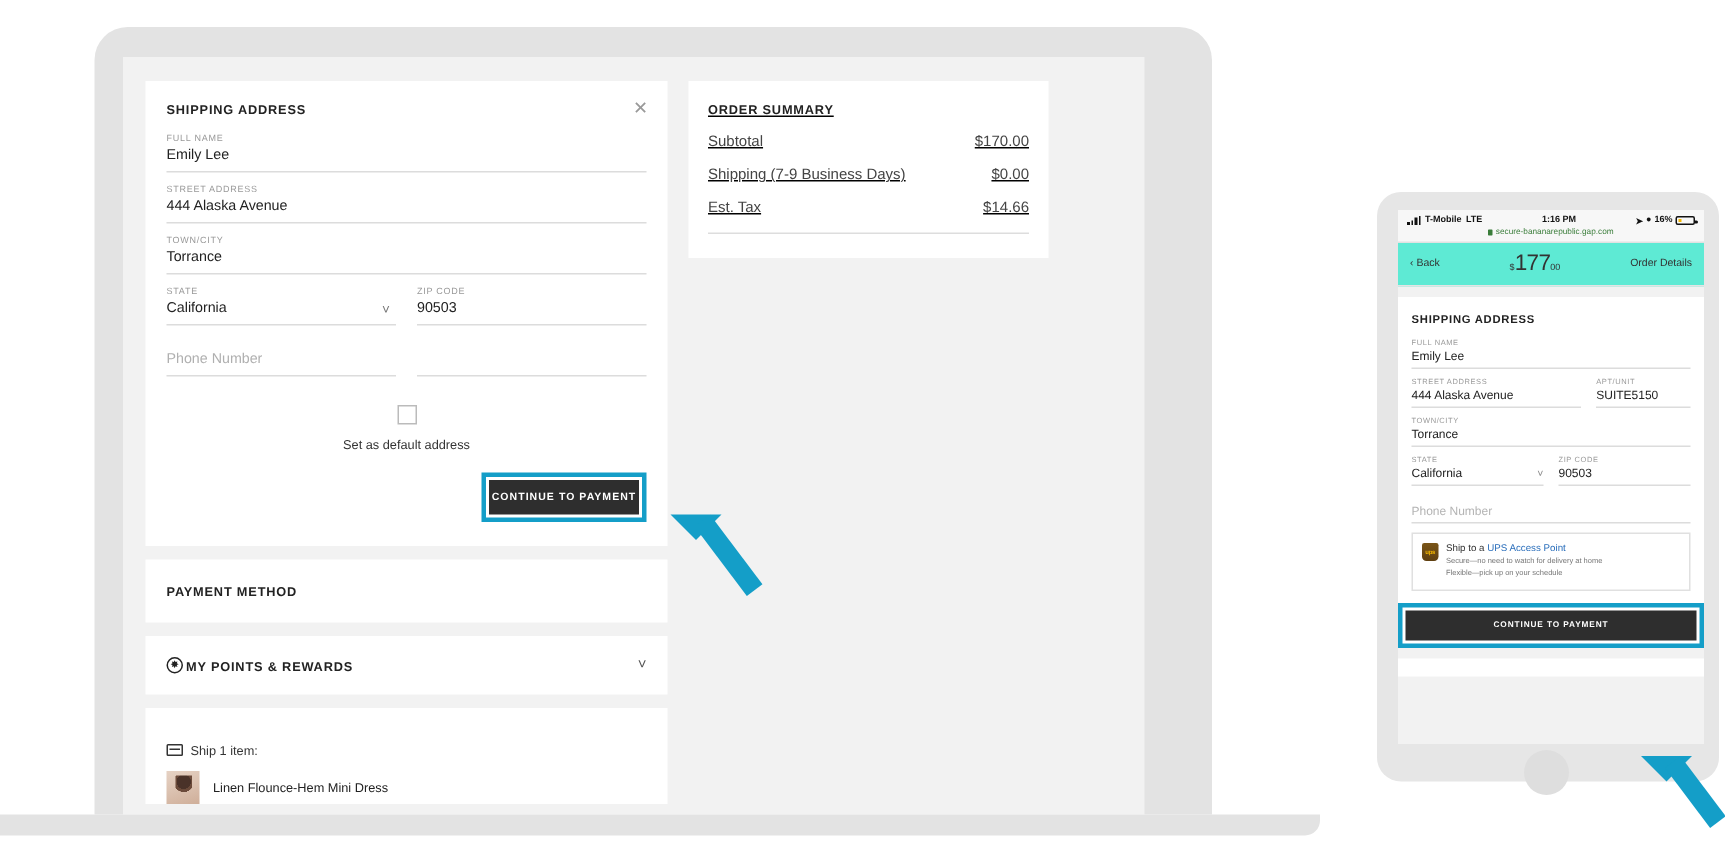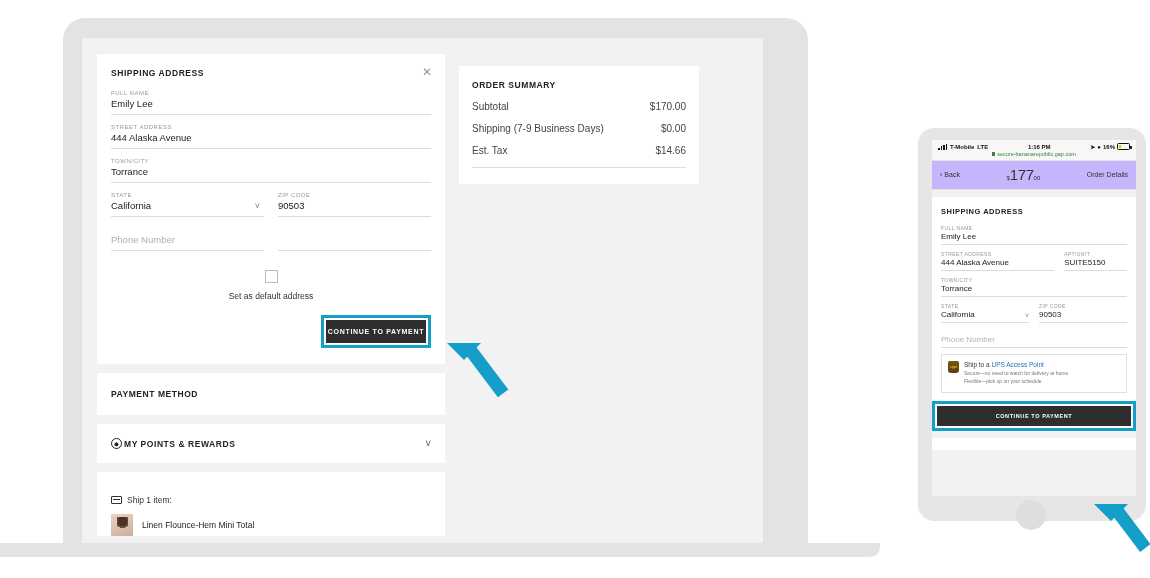--- a/index.html
+++ b/index.html
@@ -27,21 +27,21 @@
   .laptop-screen {
     position: absolute; left: 82px; top: 38px;
     width: 681px; height: 505px;
     background: #f2f2f2;
     overflow: hidden;
   }
 
   
   .d-cols { position: absolute; left: 15px; top: 16px; width: 652px; }
   .d-left { position: absolute; left: 0; top: 0; width: 348px; }
-  .d-right { position: absolute; left: 362px; top: 12px; width: 240px; }
+  .d-right { position: absolute; left: 362px; top: 0; width: 240px; text-decoration: underline; }
 
   .card { background: #ffffff; }
   .card + .card { margin-top: 9px; }
 
   .d-pad { padding: 14px 14px 0 14px; }
 
   .sec-title {
     font-size: 8.5px; font-weight: bold; letter-spacing: .55px;
     color: #222; text-transform: uppercase;
   }
@@ -152,21 +152,21 @@
   .batt { width:13px; height:6.5px; border:1px solid #111; border-radius:1.5px; position:relative; }
   .batt::after{content:"";position:absolute;right:-2.5px;top:1.8px;width:1.5px;height:2.5px;background:#111;border-radius:0 1px 1px 0;}
   .batt i{position:absolute;left:1px;top:1px;bottom:1px;width:16%;background:#f5b800;display:block;}
   .urlbar {
     background:#f7f7f7; text-align:center; font-size:5.5px; color:#3a7d3a;
     padding: 0 0 3px 0; display:flex; align-items:center; justify-content:center; gap:2px;
     border-bottom:1px solid #e2e2e2;
   }
   .lock { width:3px;height:4px;border:.8px solid #3a7d3a;border-radius:.5px;background:#3a7d3a;}
   .navbar {
-    background:#c4b5fd; display:flex; align-items:center; justify-content:space-between;
+    background:#5eead4; display:flex; align-items:center; justify-content:space-between;
     padding: 5px 8px 6px 8px; border-bottom:1px solid #e4e4e4;
   }
   .nb-back { font-size:7px; color:#333; display:flex; align-items:center; gap:2px; }
   .nb-price { color:#333; display:flex; align-items:baseline; }
   .nb-price .cur { font-size:6px; }
   .nb-price .big { font-size:15px; font-weight:normal; letter-spacing:-.4px; }
   .nb-price .cts { font-size:6px; }
   .nb-od { font-size:7px; color:#333; }
 
   .p-card { background:#fff; margin-top:7px; padding: 10px 9px 0 9px; }
@@ -286,21 +286,21 @@
           <span class="chev-dn">˅</span>
         </div>
 
         <div class="card bag-sec">
           <div class="ship-line">
             <span class="truck"></span>
             <span>Ship 1 item:</span>
           </div>
           <div class="prod-row">
             <span class="thumb"></span>
-            <span class="prod-name">Linen Flounce-Hem Mini Total</span>
+            <span class="prod-name">Linen Flounce-Hem Mini Dress</span>
           </div>
         </div>
       </div>
 
       <div class="d-right">
         <div class="os-card">
           <div class="sec-title">ORDER SUMMARY</div>
 
           <div class="os-row">
             <span>Subtotal</span>

